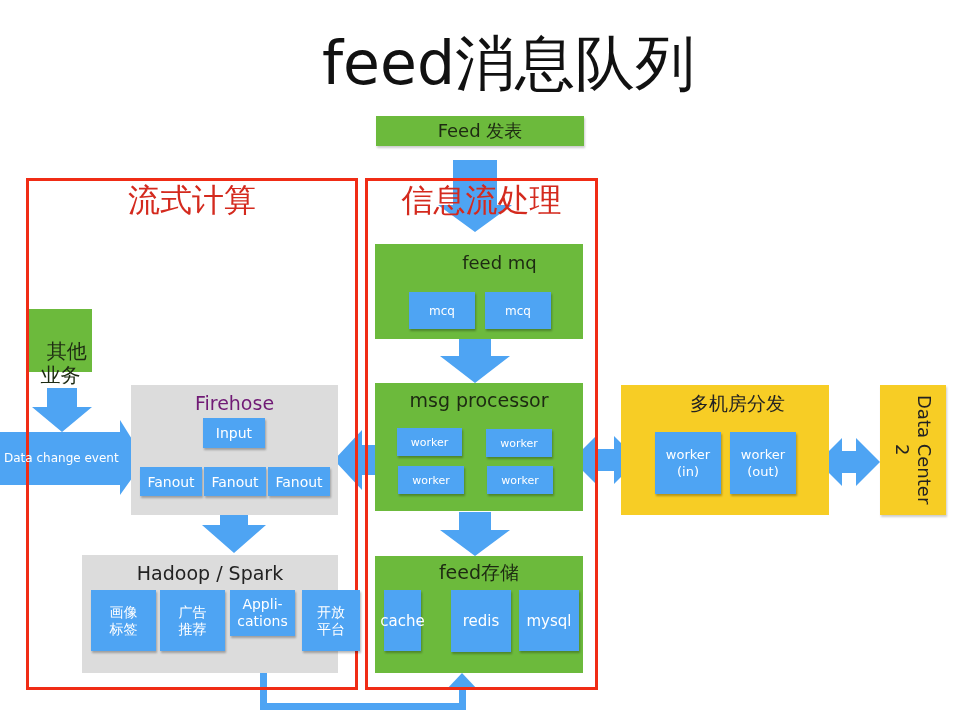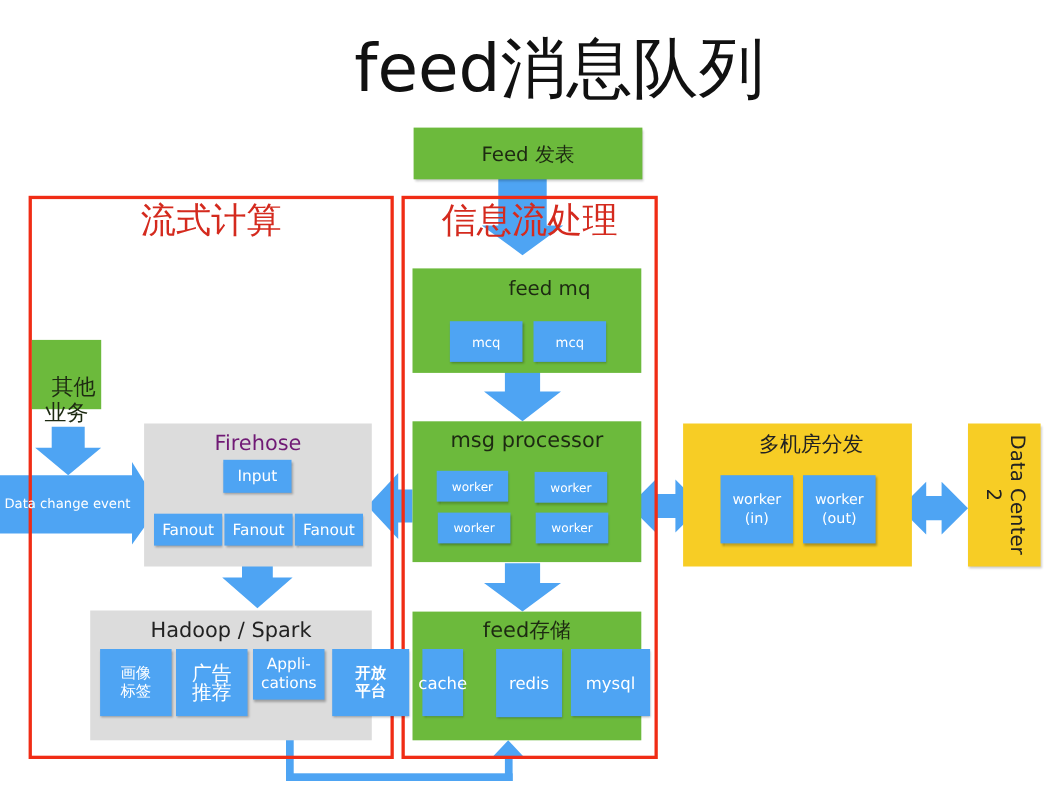--- a/index.html
+++ b/index.html
@@ -51,21 +51,21 @@
     <polygon points="173,467 182,458 186,467"></polygon>
     <line x1="234" y1="449" x2="234" y2="462"></line>
     <polygon points="229,461 239,461 234,468"></polygon>
     <line x1="255" y1="449" x2="288" y2="464"></line>
     <polygon points="295,467 282,467 286,458"></polygon>
   </g>
 </svg>
 
 <div class="abs title">feed消息队列</div>
 
-<div class="abs green dark" style="left:376px;top:116px;width:208px;height:47px;display:flex;align-items:center;justify-content:center;font-size:18px;box-shadow:1px 2px 2px rgba(0,0,0,0.2);">
+<div class="abs green dark" style="left:376px;top:116px;width:208px;height:30px;display:flex;align-items:center;justify-content:center;font-size:18px;box-shadow:1px 2px 2px rgba(0,0,0,0.2);">
   <span>Feed 发表</span>
 </div>
 
 <div class="abs redbox" style="left:26px;top:178px;width:332px;height:512px;"></div>
 <div class="abs sectlabel" style="left:26px;top:180px;width:332px;">流式计算</div>
 
 <div class="abs redbox" style="left:365px;top:178px;width:233px;height:512px;"></div>
 <div class="abs sectlabel" style="left:365px;top:180px;width:233px;">信息流处理</div>
 
 <div class="abs green dark" style="left:29px;top:309px;width:63px;height:63px;font-size:20px;line-height:24px;white-space:pre;text-align:center;padding-top:6px;">
@@ -81,25 +81,25 @@
 <div class="abs blue" style="left:203px;top:418px;width:62px;height:30px;font-size:14px;">Input</div>
 <div class="abs blue" style="left:140px;top:467px;width:62px;height:29px;font-size:14px;">Fanout</div>
 <div class="abs blue" style="left:204px;top:467px;width:62px;height:29px;font-size:14px;">Fanout</div>
 <div class="abs blue" style="left:268px;top:467px;width:62px;height:29px;font-size:14px;">Fanout</div>
 
 <div class="abs gray" style="left:82px;top:555px;width:256px;height:118px;">
   <div class="hd" style="font-size:19px;color:#222;margin-top:7px;">Hadoop / Spark</div>
 </div>
 <div class="abs blue" style="left:91px;top:590px;width:65px;height:61px;font-size:14px;white-space:pre;line-height:17px;">画像
 标签</div>
-<div class="abs blue" style="left:160px;top:590px;width:65px;height:61px;font-size:18px;white-space:pre;line-height:17px;">广告
+<div class="abs blue" style="left:160px;top:590px;width:65px;height:61px;font-size:14px;white-space:pre;line-height:17px;">广告
 推荐</div>
 <div class="abs blue" style="left:230px;top:590px;width:65px;height:46px;font-size:14px;white-space:pre;line-height:17px;">Appli-
 cations</div>
-<div class="abs blue" style="left:302px;top:590px;width:70px;height:61px;font-size:14px;white-space:pre;line-height:17px;font-weight:bold;">开放
+<div class="abs blue" style="left:302px;top:590px;width:58px;height:61px;font-size:14px;white-space:pre;line-height:17px;">开放
 平台</div>
 
 <div class="abs green" style="left:375px;top:244px;width:208px;height:95px;padding-left:41px;">
   <div class="hd dark" style="font-size:18px;margin-top:8px;">feed mq</div>
 </div>
 <div class="abs blue" style="left:409px;top:292px;width:66px;height:37px;font-size:12px;">mcq</div>
 <div class="abs blue" style="left:485px;top:292px;width:66px;height:37px;font-size:12px;">mcq</div>
 
 <div class="abs green" style="left:375px;top:383px;width:208px;height:128px;">
   <div class="hd dark" style="font-size:19px;margin-top:6px;">msg processor</div>
@@ -107,21 +107,21 @@
 <div class="abs blue" style="left:397px;top:428px;width:65px;height:28px;font-size:11px;">worker</div>
 <div class="abs blue" style="left:486px;top:429px;width:66px;height:28px;font-size:11px;">worker</div>
 <div class="abs blue" style="left:398px;top:466px;width:66px;height:28px;font-size:11px;">worker</div>
 <div class="abs blue" style="left:487px;top:466px;width:66px;height:28px;font-size:11px;">worker</div>
 
 <div class="abs green" style="left:375px;top:556px;width:208px;height:117px;">
   <div class="hd dark" style="font-size:19px;margin-top:4px;">feed存储</div>
 </div>
 <div class="abs blue" style="left:384px;top:590px;width:37px;height:61px;font-size:15px;">cache</div>
 <div class="abs blue" style="left:451px;top:590px;width:60px;height:62px;font-size:15px;">redis</div>
-<div class="abs blue" style="left:519px;top:590px;width:72px;height:61px;font-size:15px;">mysql</div>
+<div class="abs blue" style="left:519px;top:590px;width:60px;height:61px;font-size:15px;">mysql</div>
 
 <div class="abs yellow" style="left:621px;top:385px;width:208px;height:130px;padding-left:25px;">
   <div class="hd" style="font-size:19px;color:#222;margin-top:6px;">多机房分发</div>
 </div>
 <div class="abs blue" style="left:655px;top:432px;width:66px;height:62px;font-size:13px;white-space:pre;line-height:17px;">worker
 (in)</div>
 <div class="abs blue" style="left:730px;top:432px;width:66px;height:62px;font-size:13px;white-space:pre;line-height:17px;">worker
 (out)</div>
 
 <div class="abs yellow" style="left:880px;top:385px;width:66px;height:130px;box-shadow:1px 2px 2px rgba(0,0,0,0.2);display:flex;align-items:center;justify-content:center;">

